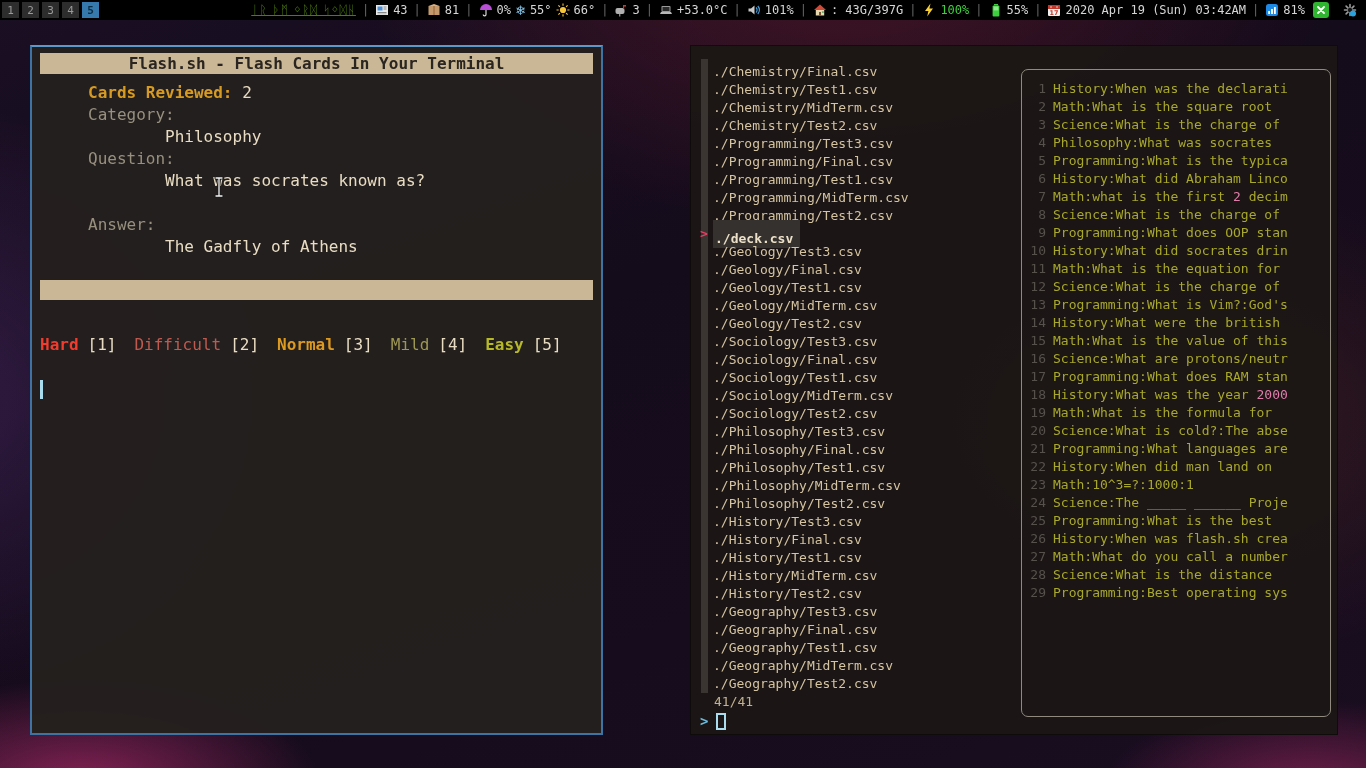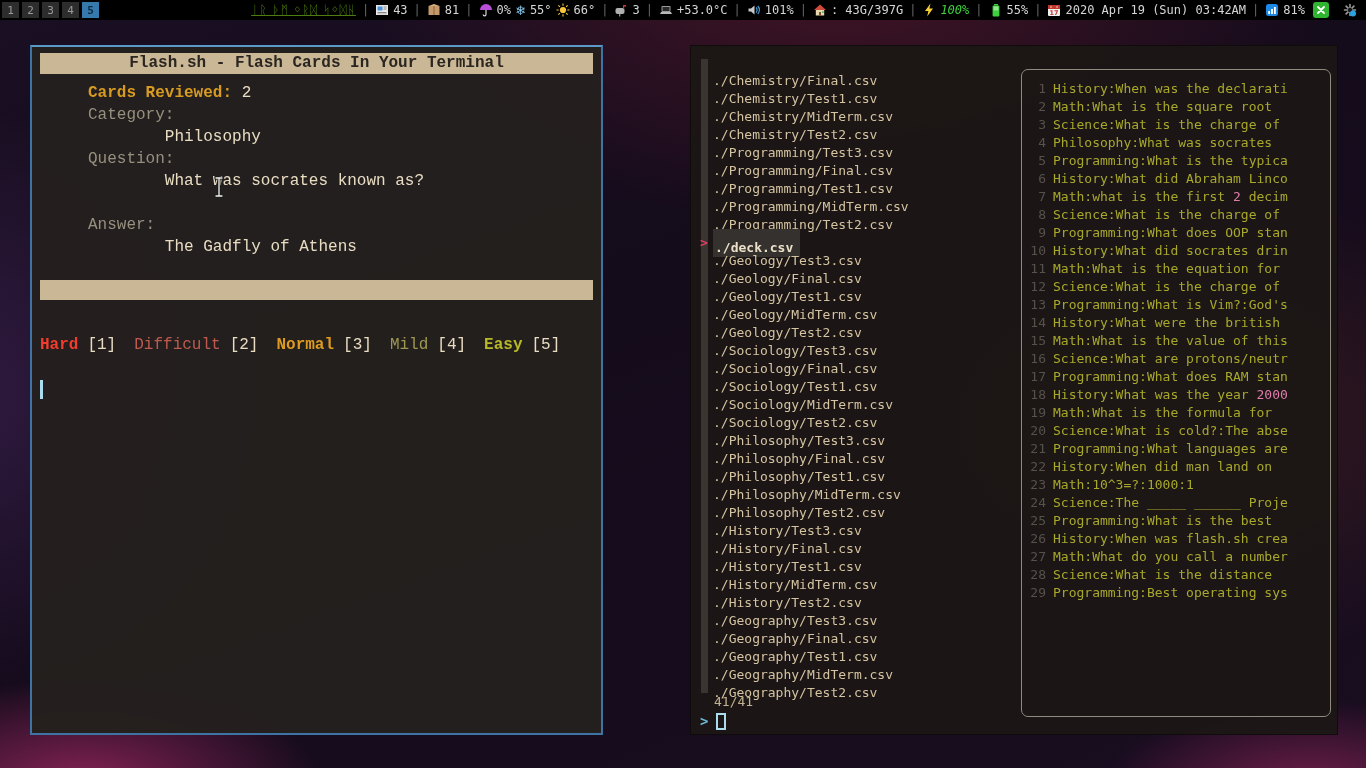--- a/index.html
+++ b/index.html
@@ -23,31 +23,31 @@
   .ws-group { display:flex; gap:3px; padding-left:2px; }
   .ws { width:17px; height:16px; background:#2d2d2d; color:#9a9a9a;
     display:flex; align-items:center; justify-content:center; font-size:11px; cursor:default; }
   .ws.active { background:var(--ws-active); color:#0b2d44; font-weight:bold; }
   .bar-status { margin-left:auto; display:flex; align-items:center; padding-right:5px; white-space:nowrap; }
   .seg { display:flex; align-items:center; gap:4px; }
   .sep { color:#666; margin:0 6px; }
   .sep::before { content:"|"; }
   .icon14 { width:14px; height:14px; display:block; flex:none; }
   .runes { font-family:"DejaVu Sans", sans-serif; letter-spacing:1px; color:#4d7c0f;text-decoration:underline; }
-  .green-text { color:var(--power-green);font-style:italic; }
+  .green-text { color:var(--power-green); }
   .snowchar { color:#86c7ea; font-family:"DejaVu Sans", sans-serif; font-size:13px; }
   .close-btn { width:16px; height:16px; background:#2fb52f; border-radius:3px;
     display:flex; align-items:center; justify-content:center; margin-left:8px; }
   .tray { margin-left:14px; margin-right:4px; }
 
   
   .window { position:absolute; top:45px; height:690px; }
   .flash { left:30px; width:573px; background:rgba(36,32,30,0.97);
     border:2px solid var(--flash-border); border-top-color:#5b9ac8;
-    padding:4px 8px; font-size:16px; line-height:22px; color:var(--flash-text);font-family:Liberation Mono, monospace; }
+    padding:4px 8px; font-size:16px; line-height:22px; color:var(--flash-text); }
   .fzf { left:690px; width:648px; background:rgba(27,23,21,0.95);
     border:1px solid rgba(0,0,0,0.45); }
 
   
   .flash-header { background:var(--flash-header-bg); color:#2a2520; text-align:center;
     font-weight:bold; height:21px; line-height:21px; margin:2px 0 8px 0; }
   .tline { white-space:pre; min-height:22px;margin-left:48px; }
   .grey { color:var(--flash-label); }
   .cream { color:var(--flash-text); }
   .by { color:var(--flash-yellow); font-weight:bold; }
@@ -56,21 +56,21 @@
   .blank { height:22px; }
   .half-blank { height:10px; }
   .divider-bar { height:20px; background:var(--flash-header-bg); margin:12px 0; }
   .diff-row { display:flex; gap:18px; margin-top:0; white-space:pre; }
   .opt-key { color:var(--flash-text); margin-left:9px; }
   .term-cursor { width:3px; height:19px; background:var(--cursor-blue); margin-top:24px; }
   .mouse-cursor { position:absolute; left:213px; top:176px; width:12px; height:22px; z-index:50; }
 
   
   .fzf-scrollbar { position:absolute; left:10px; top:13px; width:7px; height:634px; background:#3a3531; }
-  .file-list { position:absolute; left:0; top:26px; font-size:13px; line-height:18px; }
+  .file-list { position:absolute; left:0; top:17px; font-size:13px; line-height:18px; }
   .frow { height:18px; display:flex; align-items:center; }
   .ptr { width:22px; padding-left:9px; color:var(--pointer-color); font-weight:bold; white-space:pre; }
   .ftext { color:var(--file-color); white-space:pre; }
   .frow.selected .ftext { color:#ece0c8; font-weight:bold; background:var(--selected-bg); padding:10px 7px 0 2px; }
   .fzf-counter { position:absolute; left:23px; top:647px; color:#c0b190; font-size:13px; line-height:18px; }
   .fzf-prompt { position:absolute; left:9px; top:666px; display:flex; align-items:center; gap:8px;
     font-size:14px; line-height:18px; color:var(--prompt-color); font-weight:bold; }
   .block-cursor { width:10px; height:17px; border:2px solid var(--cursor-blue); }
 
   .preview { position:absolute; left:330px; top:23px; width:310px; height:648px;

